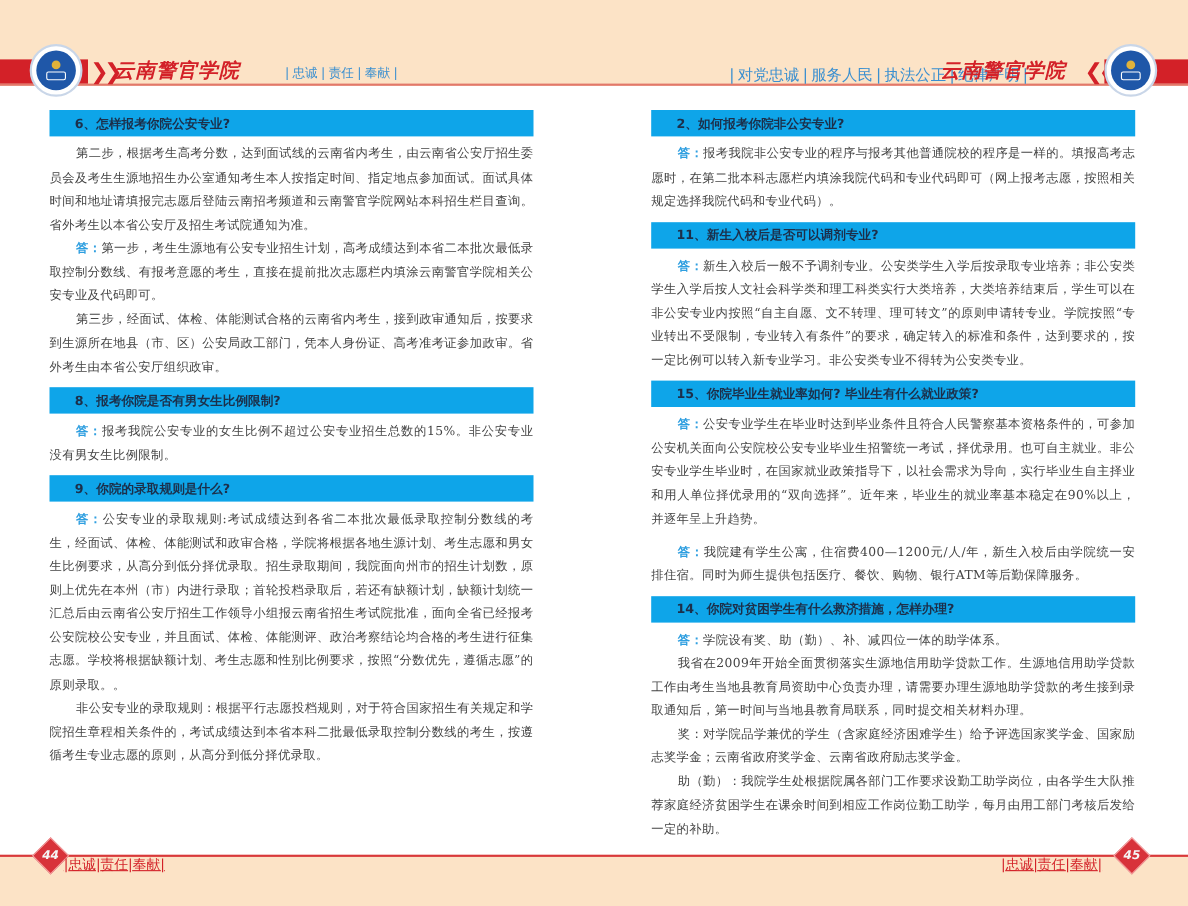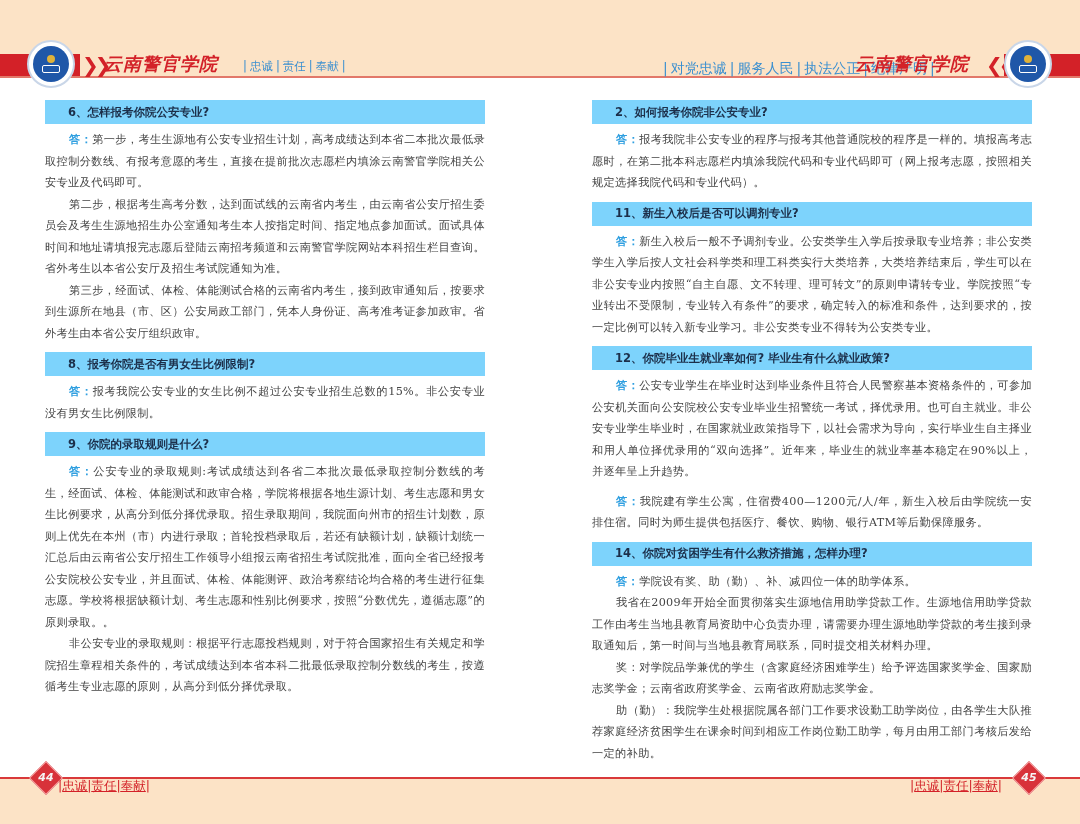--- a/index.html
+++ b/index.html
@@ -25,29 +25,29 @@
 
   .chev { position: absolute; top: 56px; font-family: "DejaVu Sans", sans-serif; color: #d32128; font-size: 20px; font-weight: bold; line-height: 18px; letter-spacing: -4px; }
   .chev-left { left: 82px; }
   .chev-right { left: 986px; }
 
   .brand { position: absolute; top: 52px; font-family: "DejaVu Serif", serif; font-size: 18px; color: #d32128; font-weight: bold; font-style: italic; letter-spacing: 1px; }
   .brand-left { left: 104px; }
   .brand-right { left: 855px; }
 
   .motto { position: absolute; top: 59px; font-family: "DejaVu Sans", sans-serif; font-size: 11.5px; color: #3a8fd0; white-space: nowrap; }
-  .motto-left { left: 208px; padding-left: 32px; }
+  .motto-left { left: 224px; padding-left: 32px; }
   .motto-right { left: 660px; font-size: 14px; top: 60px; }
   .motto .sep { color: #3a8fd0; margin: 0 3px; }
 
   .page-col { position: absolute; top: 100px; width: 440px; }
   .col-left { left: 45px; }
   .col-right { left: 592px; }
 
-  .q-bar { height: 24px; background: #7dd3fc; display: flex; align-items: center; padding-left: 23px;
+  .q-bar { height: 24px; background: #0ea5e9; display: flex; align-items: center; padding-left: 23px;
            font-family: "DejaVu Sans", sans-serif; font-size: 11.5px; font-weight: bold; color: #1c2f4a; margin-bottom: 5px; }
   .answer p { font-size: 11.2px; line-height: 21.5px; text-indent: 2.15em; text-align: justify; color: #444; letter-spacing: 0.35px; }
   .answer .ans-label { color: #2f9fe0; font-weight: bold; }
   .qa { margin-bottom: 8px; }
 
   .foot-motto { position: absolute; top: 778px; font-family: "DejaVu Sans", sans-serif; font-size: 12.5px; color: #d32128; white-space: nowrap; text-decoration: underline; }
   .foot-left { left: 58px; }
   .foot-right { left: 910px; }
 
   .page-num { position: absolute; top: 766px; width: 24px; height: 24px; transform: rotate(45deg);
@@ -86,22 +86,22 @@
   <div class="inner">
       <div class="badge"></div>
       <div class="book"></div>
     </div>
 </div>
 
 <div class="page-col col-left">
   <div class="qa">
     <div class="q-bar">6、怎样报考你院公安专业?</div>
     <div class="answer">
+      <p>第二步，根据考生高考分数，达到面试线的云南省内考生，由云南省公安厅招生委员会及考生生源地招生办公室通知考生本人按指定时间、指定地点参加面试。面试具体时间和地址请填报完志愿后登陆云南招考频道和云南警官学院网站本科招生栏目查询。省外考生以本省公安厅及招生考试院通知为准。</p>
       <p><span class="ans-label">答：</span><span>第一步，考生生源地有公安专业招生计划，高考成绩达到本省二本批次最低录取控制分数线、有报考意愿的考生，直接在提前批次志愿栏内填涂云南警官学院相关公安专业及代码即可。</span></p>
-      <p>第二步，根据考生高考分数，达到面试线的云南省内考生，由云南省公安厅招生委员会及考生生源地招生办公室通知考生本人按指定时间、指定地点参加面试。面试具体时间和地址请填报完志愿后登陆云南招考频道和云南警官学院网站本科招生栏目查询。省外考生以本省公安厅及招生考试院通知为准。</p>
       <p>第三步，经面试、体检、体能测试合格的云南省内考生，接到政审通知后，按要求到生源所在地县（市、区）公安局政工部门，凭本人身份证、高考准考证参加政审。省外考生由本省公安厅组织政审。</p>
     </div>
   </div>
   <div class="qa">
   </div>
   <div class="qa">
     <div class="q-bar">8、报考你院是否有男女生比例限制?</div>
     <div class="answer">
       <p><span class="ans-label">答：</span><span>报考我院公安专业的女生比例不超过公安专业招生总数的15%。非公安专业没有男女生比例限制。</span></p>
     </div>
@@ -122,21 +122,21 @@
       <p><span class="ans-label">答：</span><span>报考我院非公安专业的程序与报考其他普通院校的程序是一样的。填报高考志愿时，在第二批本科志愿栏内填涂我院代码和专业代码即可（网上报考志愿，按照相关规定选择我院代码和专业代码）。</span></p>
     </div>
   </div>
   <div class="qa">
     <div class="q-bar">11、新生入校后是否可以调剂专业?</div>
     <div class="answer">
       <p><span class="ans-label">答：</span><span>新生入校后一般不予调剂专业。公安类学生入学后按录取专业培养；非公安类学生入学后按人文社会科学类和理工科类实行大类培养，大类培养结束后，学生可以在非公安专业内按照“自主自愿、文不转理、理可转文”的原则申请转专业。学院按照“专业转出不受限制，专业转入有条件”的要求，确定转入的标准和条件，达到要求的，按一定比例可以转入新专业学习。非公安类专业不得转为公安类专业。</span></p>
     </div>
   </div>
   <div class="qa">
-    <div class="q-bar">12、你院毕业生就业率如何? 毕业生有什么就业政策?</div>
+    <div class="q-bar">15、你院毕业生就业率如何? 毕业生有什么就业政策?</div>
     <div class="answer">
       <p><span class="ans-label">答：</span><span>公安专业学生在毕业时达到毕业条件且符合人民警察基本资格条件的，可参加公安机关面向公安院校公安专业毕业生招警统一考试，择优录用。也可自主就业。非公安专业学生毕业时，在国家就业政策指导下，以社会需求为导向，实行毕业生自主择业和用人单位择优录用的“双向选择”。近年来，毕业生的就业率基本稳定在90%以上，并逐年呈上升趋势。</span></p>
     </div>
   </div>
   <div class="qa">
     <div class="answer">
       <p><span class="ans-label">答：</span><span>我院建有学生公寓，住宿费400—1200元/人/年，新生入校后由学院统一安排住宿。同时为师生提供包括医疗、餐饮、购物、银行ATM等后勤保障服务。</span></p>
     </div>
   </div>
   <div class="qa">

